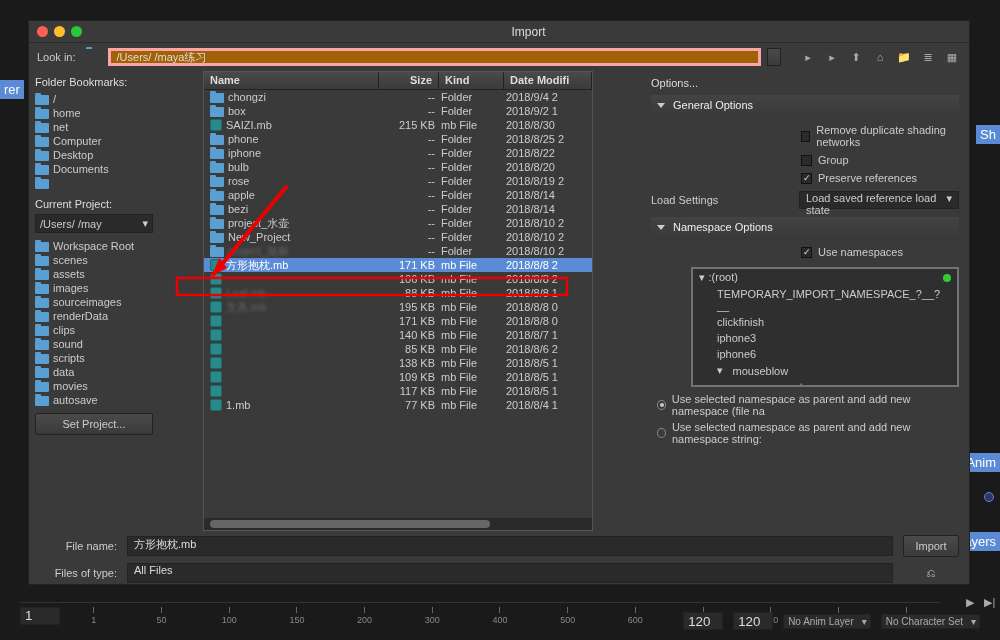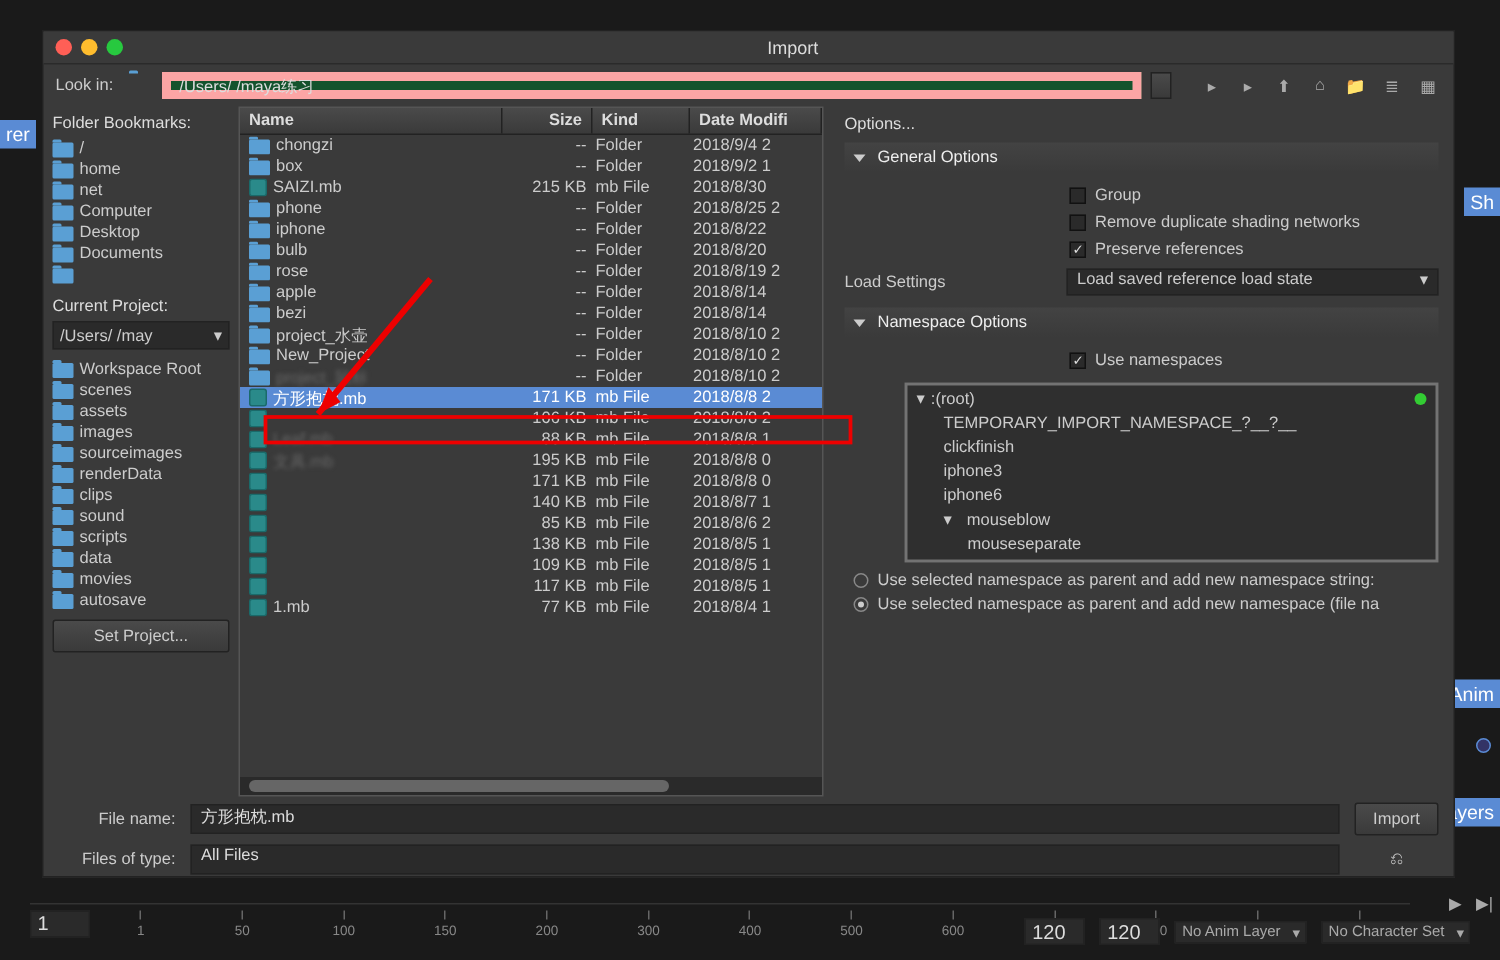--- a/index.html
+++ b/index.html
@@ -8,24 +8,24 @@
 .titlebar { height: 22px; background: #3a3a3a; display: flex; align-items: center; padding-left: 8px; border-bottom: 1px solid #2a2a2a; }
 .tl-btn { width: 11px; height: 11px; border-radius: 50%; margin-right: 6px; }
 .tl-red { background: #ff5f56; } .tl-yel { background: #ffbd2e; } .tl-grn { background: #27c93f; }
 .title { flex: 1; text-align: center; color: #ddd; font-size: 12px; }
 .toolbar { height: 28px; display: flex; align-items: center; padding: 0 8px; gap: 6px; }
 .tb-label { color: #ccc; margin-right: 4px; }
 .tb-icon { width: 16px; height: 16px; display: inline-block; }
 .folder-icon { width: 14px; height: 10px; background: #5a9fd4; border-radius: 1px; position: relative; margin-top: 2px; }
 .folder-icon::before { content: ''; position: absolute; top: -2px; left: 0; width: 6px; height: 2px; background: #5a9fd4; border-radius: 1px 1px 0 0; }
 .maya-icon { width: 12px; height: 12px; background: #2a8a8a; border: 1px solid #1a6a6a; border-radius: 2px; }
-.path-field { flex: 1; background: #14532d; border: 6px solid #fca5a5; height: 18px; padding: 0 6px; color: #ddd; display: flex; align-items: center; }
+.path-field { flex: 1; background: #a16207; border: 3px solid #fca5a5; height: 18px; padding: 0 6px; color: #ddd; display: flex; align-items: center; }
 .tb-dropdown { width: 14px; height: 18px; background: linear-gradient(#4a4a4a,#3a3a3a); border: 1px solid #222; }
 .tb-iconbtn { width: 18px; height: 18px; display: flex; align-items: center; justify-content: center; color: #aaa; cursor: pointer; }
-.main { display: flex; height: 460px; }
+.main { display: flex; height: 460px; gap: 44px; }
 .leftcol { width: 130px; padding: 3px 6px; }
 .section-head { color: #ddd; margin: 2px 0 4px; }
 .bk-list, .proj-list { list-style: none; }
 .bk-list li, .proj-list li { display: flex; align-items: center; gap: 4px; padding: 1px 0; color: #ccc; cursor: pointer; }
 .cur-proj { margin-top: 8px; }
 .proj-path { background: #2a2a2a; border: 1px solid #222; padding: 2px 4px; margin: 3px 0 6px; display: flex; justify-content: space-between; align-items: center; }
 .setproj { background: linear-gradient(#4a4a4a,#3a3a3a); border: 1px solid #222; padding: 4px 10px; margin-top: 6px; cursor: pointer; width: 118px; text-align: center; border-radius: 2px; }
 .filepane { width: 390px; border: 1px solid #555; display: flex; flex-direction: column; }
 .fhead { height: 18px; background: linear-gradient(#4a4a4a,#3a3a3a); display: flex; border-bottom: 1px solid #222; }
 .fhead div { border-right: 1px solid #222; padding: 2px 6px; color: #ddd; font-weight: bold; cursor: pointer; }
@@ -428,25 +428,25 @@
     </div>
 
     <div class="optpane">
       <div class="opt-head">Options...</div>
       <div class="opt-section">
           <span class="chevron"></span>
           <span>General Options</span>
         </div>
       <div class="checkrow">
           <span class="checkbox"></span>
-          <span>Group</span>
+          <span>Remove duplicate shading networks</span>
         </div>
       <div class="checkrow">
           <span class="checkbox"></span>
-          <span>Remove duplicate shading networks</span>
+          <span>Group</span>
         </div>
       <div class="checkrow">
           <span class="checkbox checked"></span>
           <span>Preserve references</span>
         </div>
       <div class="setting-row">
         <div class="setting-label">Load Settings</div>
         <div class="setting-combo">
             <span>Load saved reference load state</span>
             <span>▾</span>
@@ -479,26 +479,26 @@
           </div>
         <div class="ns-item ns-indent1">
             <span style="margin-right:4px">▾</span>
             <span>mouseblow</span>
           </div>
         <div class="ns-item ns-indent2">
             <span>mouseseparate</span>
           </div>
       </div>
       <div class="radio-row">
+          <span class="radio on"></span>
+          <span>Use selected namespace as parent and add new namespace (file na</span>
+        </div>
+      <div class="radio-row">
           <span class="radio"></span>
           <span>Use selected namespace as parent and add new namespace string:</span>
-        </div>
-      <div class="radio-row">
-          <span class="radio on"></span>
-          <span>Use selected namespace as parent and add new namespace (file na</span>
         </div>
     </div>
   </div>
 
   <div class="bottom">
     <div class="fn-row">
       <div class="fn-label">File name:</div>
       <div class="fn-input">方形抱枕.mb</div>
       <div class="import-btn">Import</div>
     </div>

